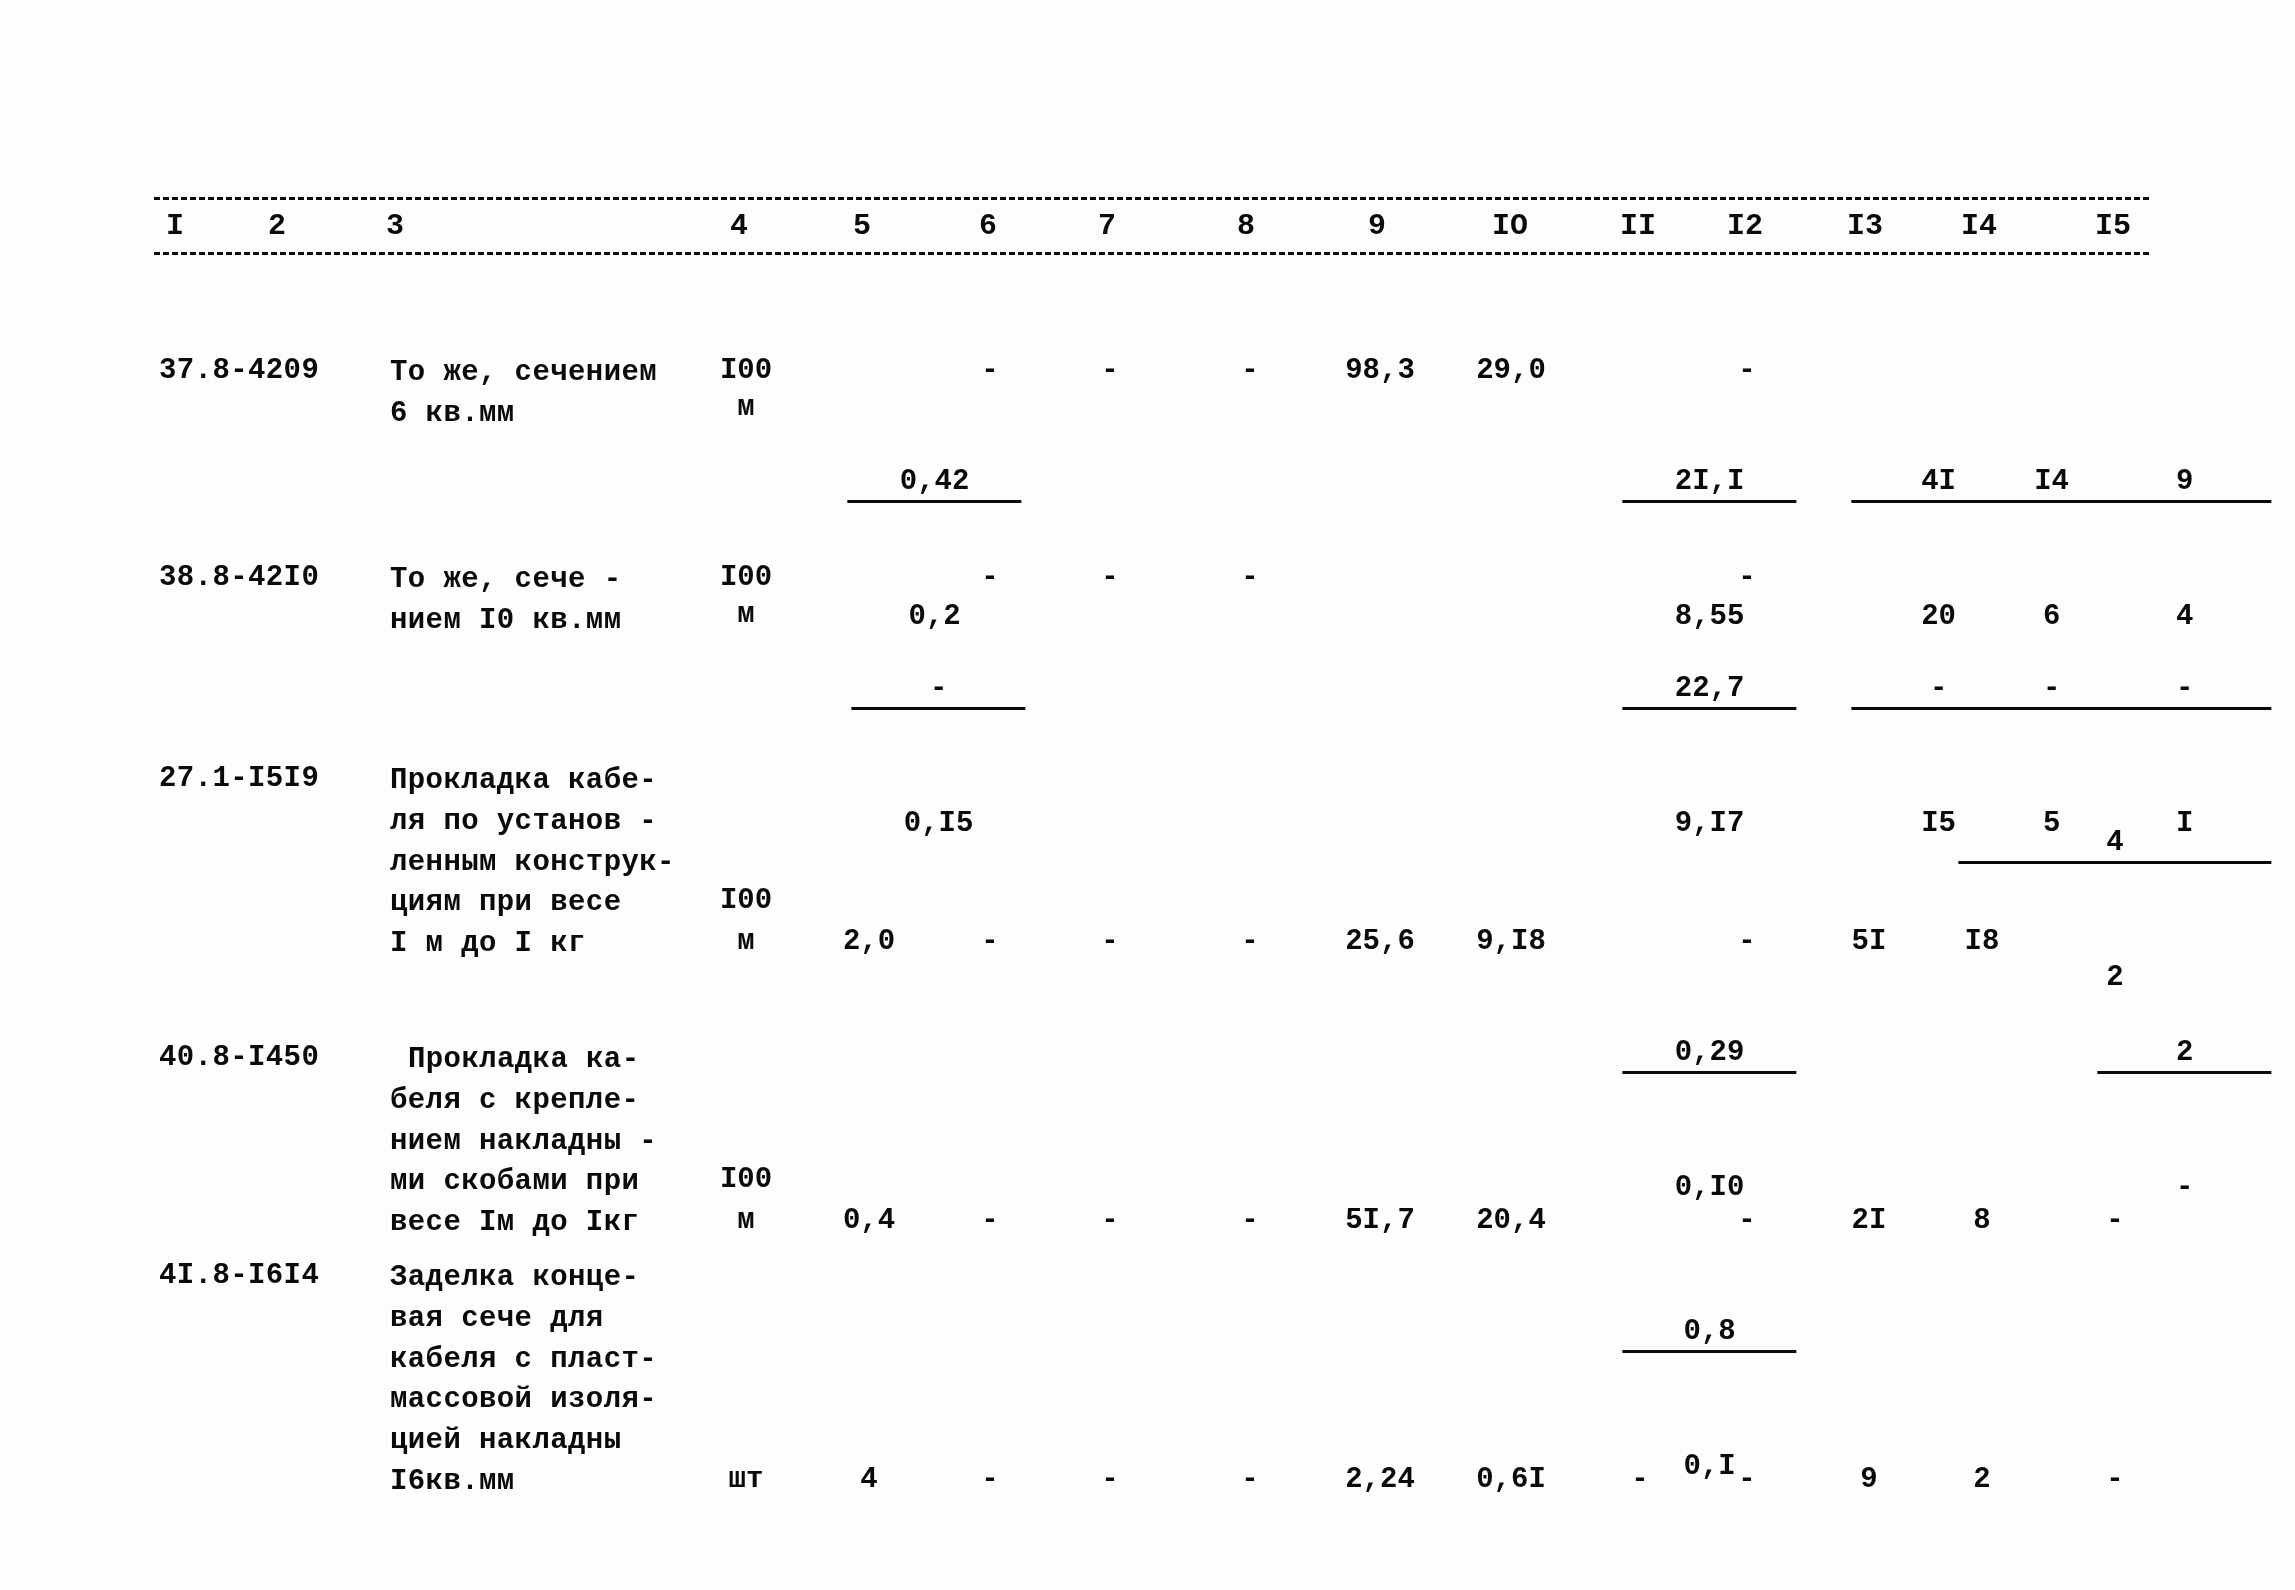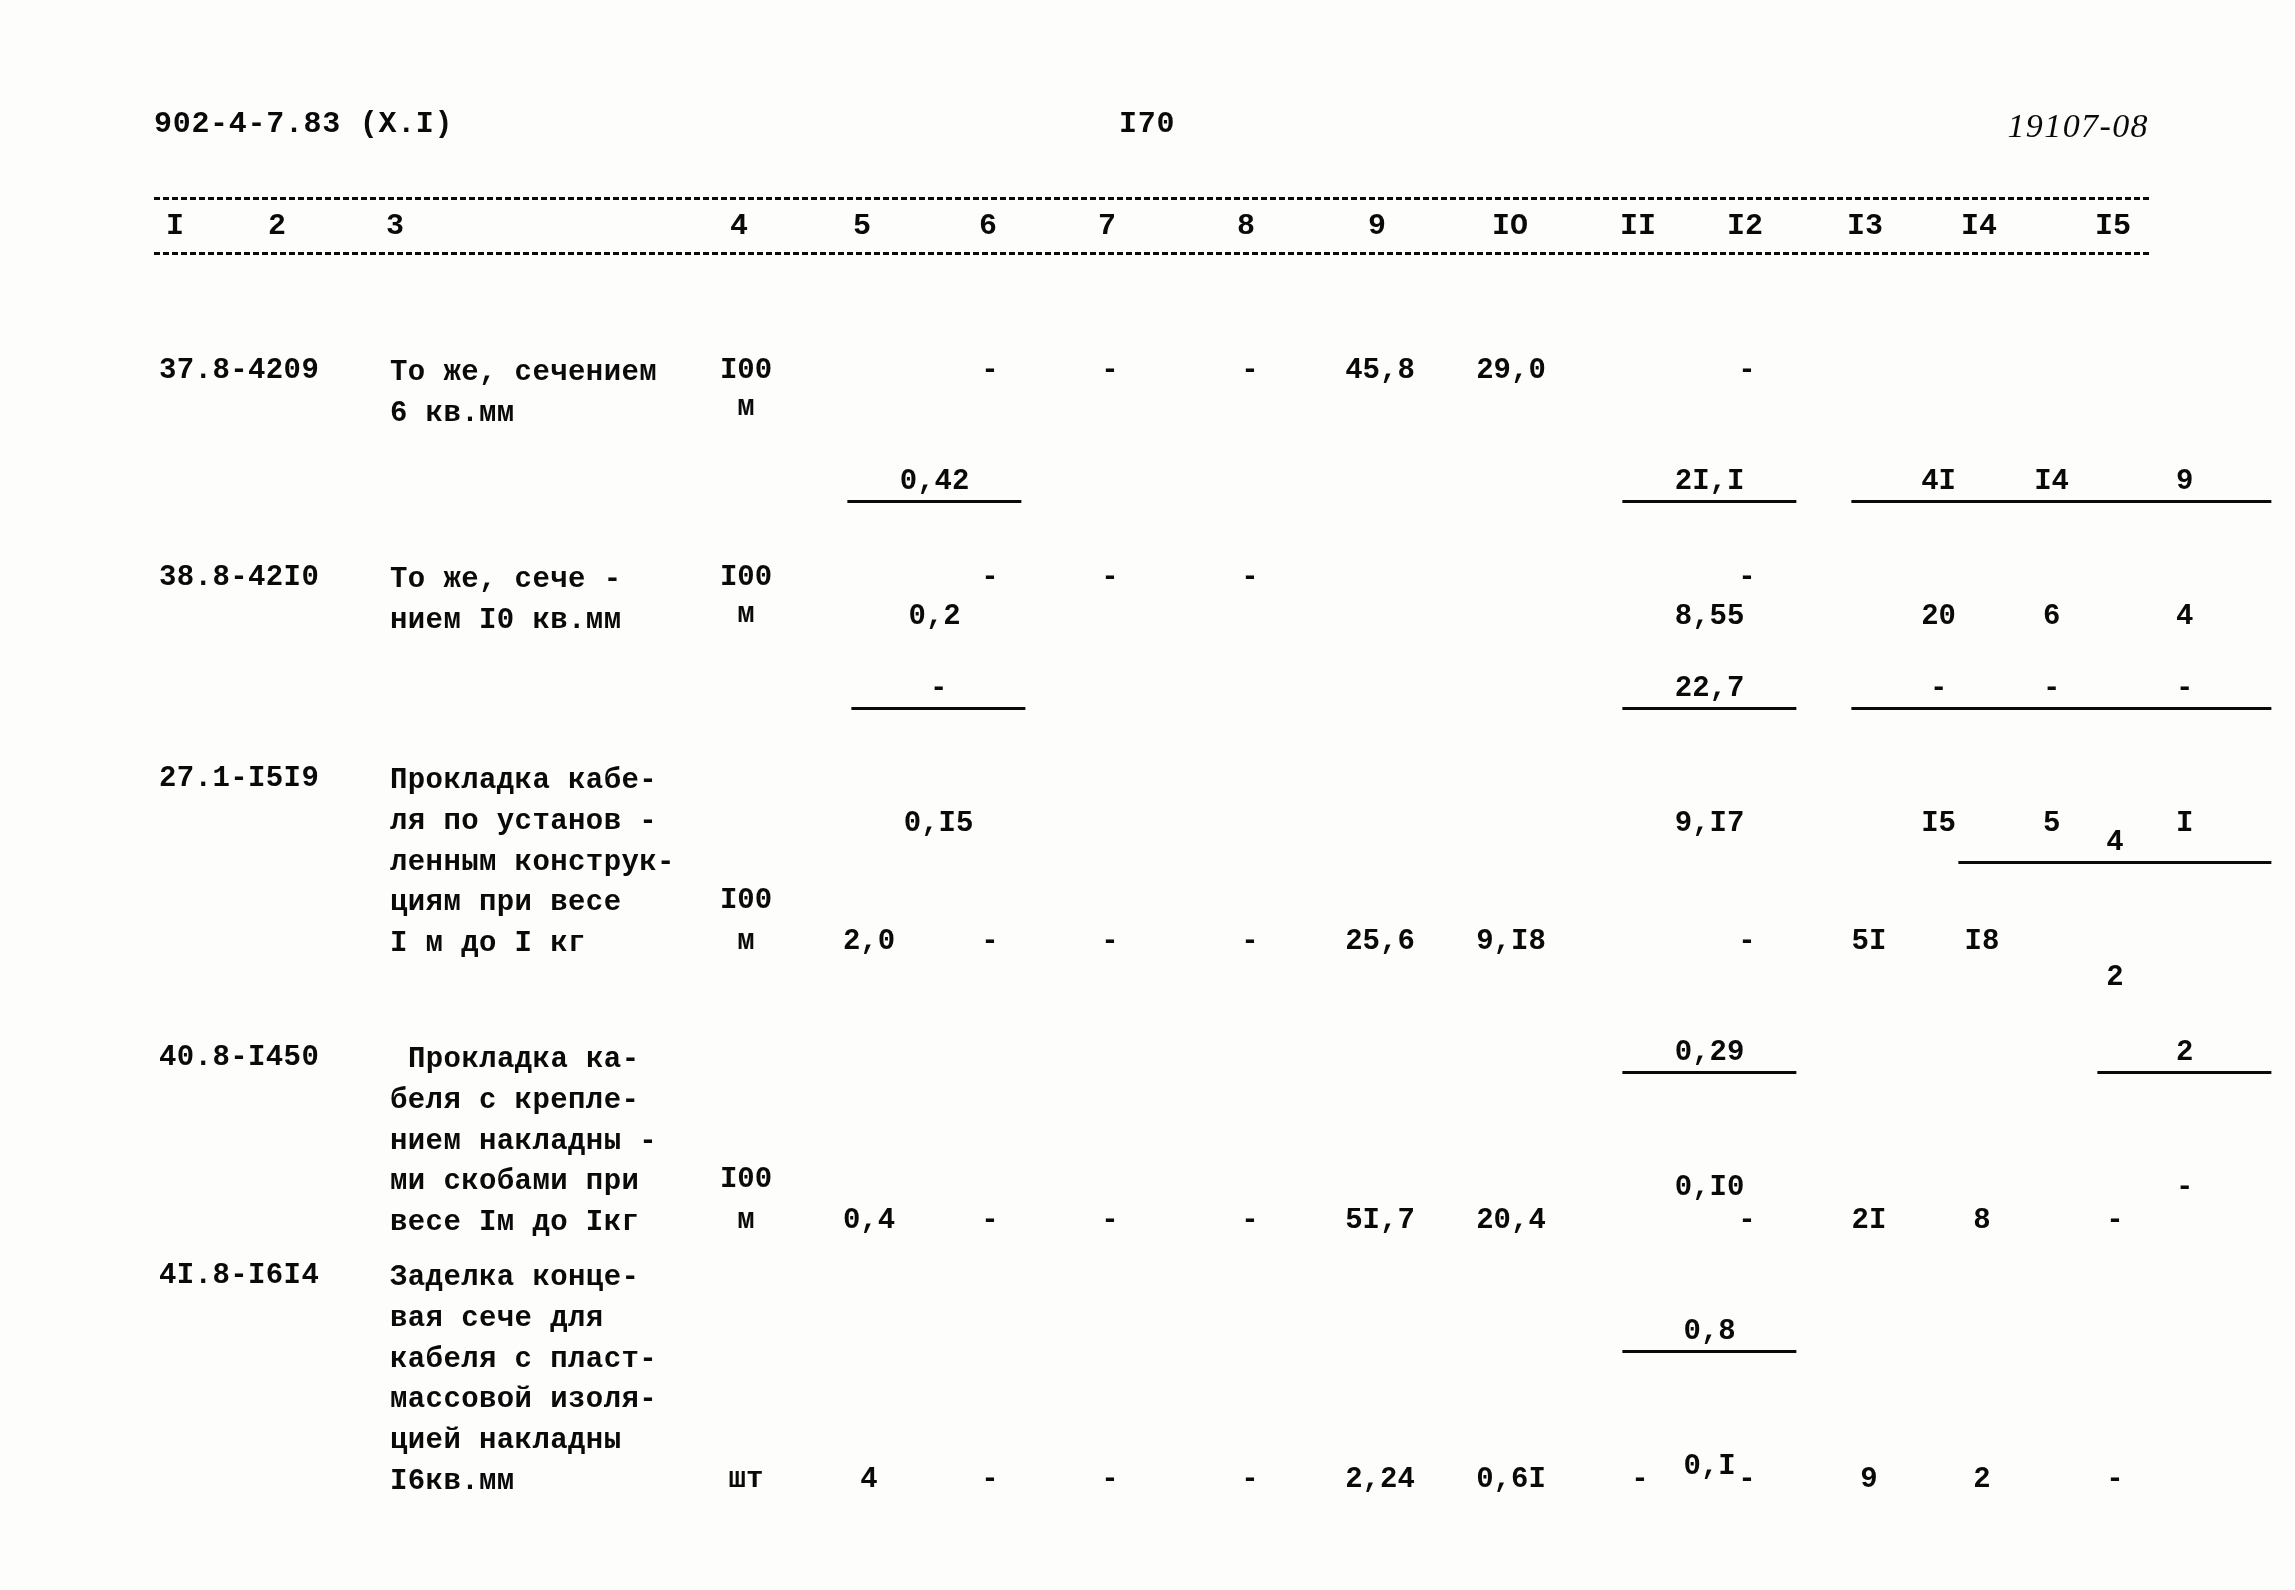--- a/index.html
+++ b/index.html
@@ -146,25 +146,20 @@
   .frac-extra {
     display: block;
     margin-top: 4.3px;
   }
 </style>
 </head>
 <body>
 
 <div class="page">
 
-  <div class="page-header">
-    <div class="hdr-left">902-4-7.83 (X.I)</div>
-    <div class="hdr-center">I70</div>
-    <div class="hdr-right">19107-08</div>
-  </div>
 
   <div class="rule rule-top"></div>
   <div class="rule rule-bottom"></div>
 
   <div class="col-headers">
     <div class="colnum" style="left:175px">I</div>
     <div class="colnum" style="left:277px">2</div>
     <div class="colnum" style="left:395px">3</div>
     <div class="colnum" style="left:739px">4</div>
     <div class="colnum" style="left:862px">5</div>
@@ -191,21 +186,21 @@
 
       <div class="cell num" style="left:865px;top:0">
         <span class="frac">
           <span class="top">0,42</span>
           <span class="bot">0,2</span>
         </span>
       </div>
       <div class="cell num" style="left:990px;top:0">-</div>
       <div class="cell num" style="left:1110px;top:0">-</div>
       <div class="cell num" style="left:1250px;top:0">-</div>
-      <div class="cell num" style="left:1380px;top:0">45,8</div>
+      <div class="cell num" style="left:1380px;top:0">98,3</div>
       <div class="cell num" style="left:1511px;top:0">29,0</div>
       <div class="cell num" style="left:1640px;top:0">
         <span class="frac">
           <span class="top">2I,I</span>
           <span class="bot">8,55</span>
         </span>
       </div>
       <div class="cell num" style="left:1747px;top:0">-</div>
       <div class="cell num" style="left:1869px;top:0">
         <span class="frac">

